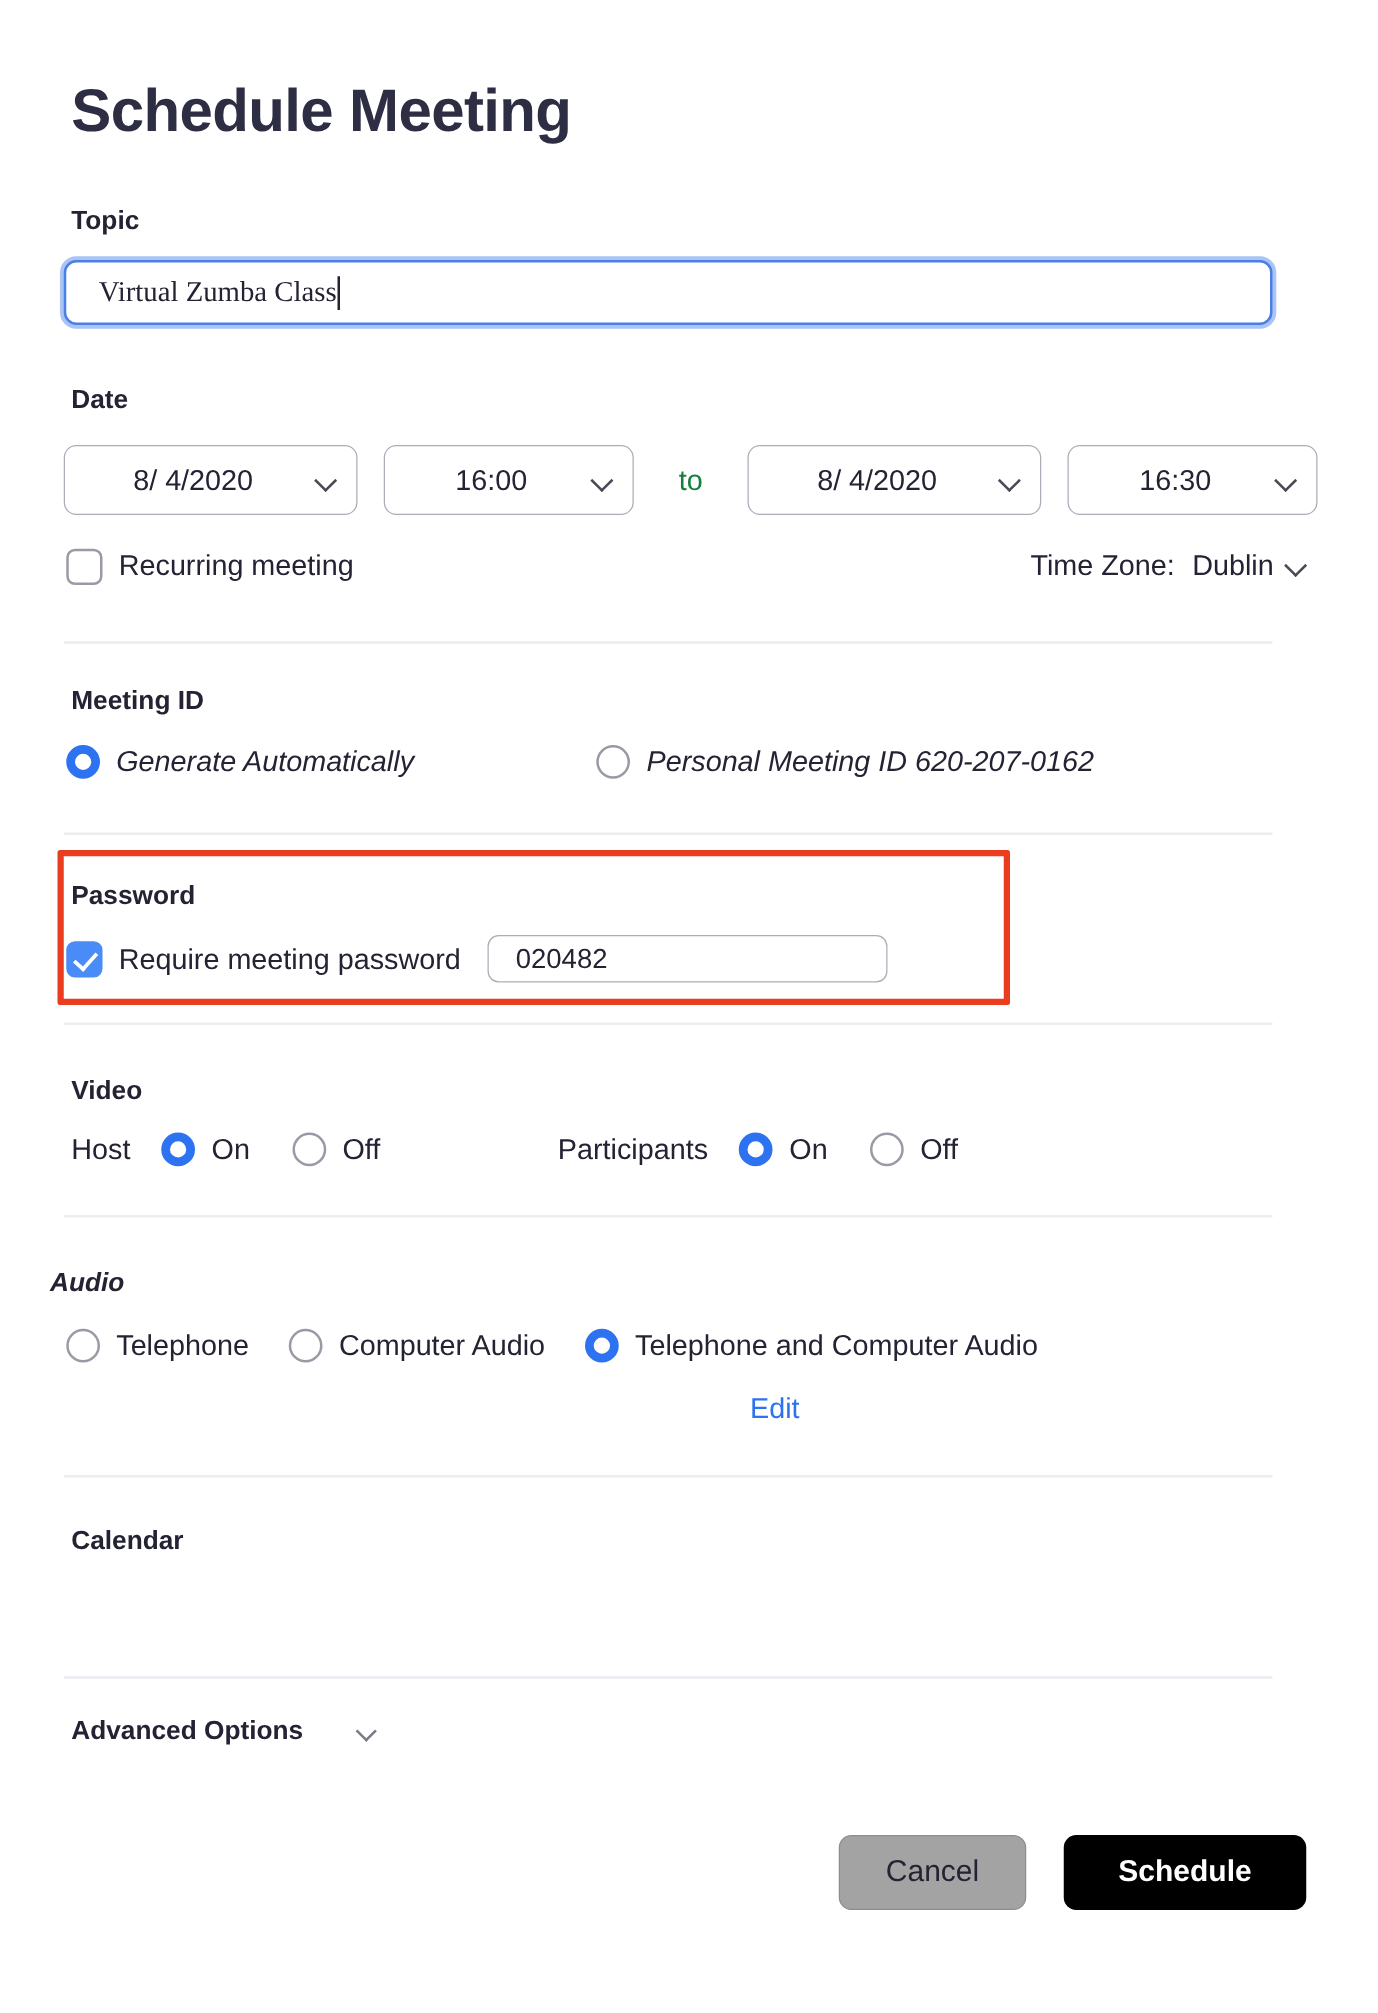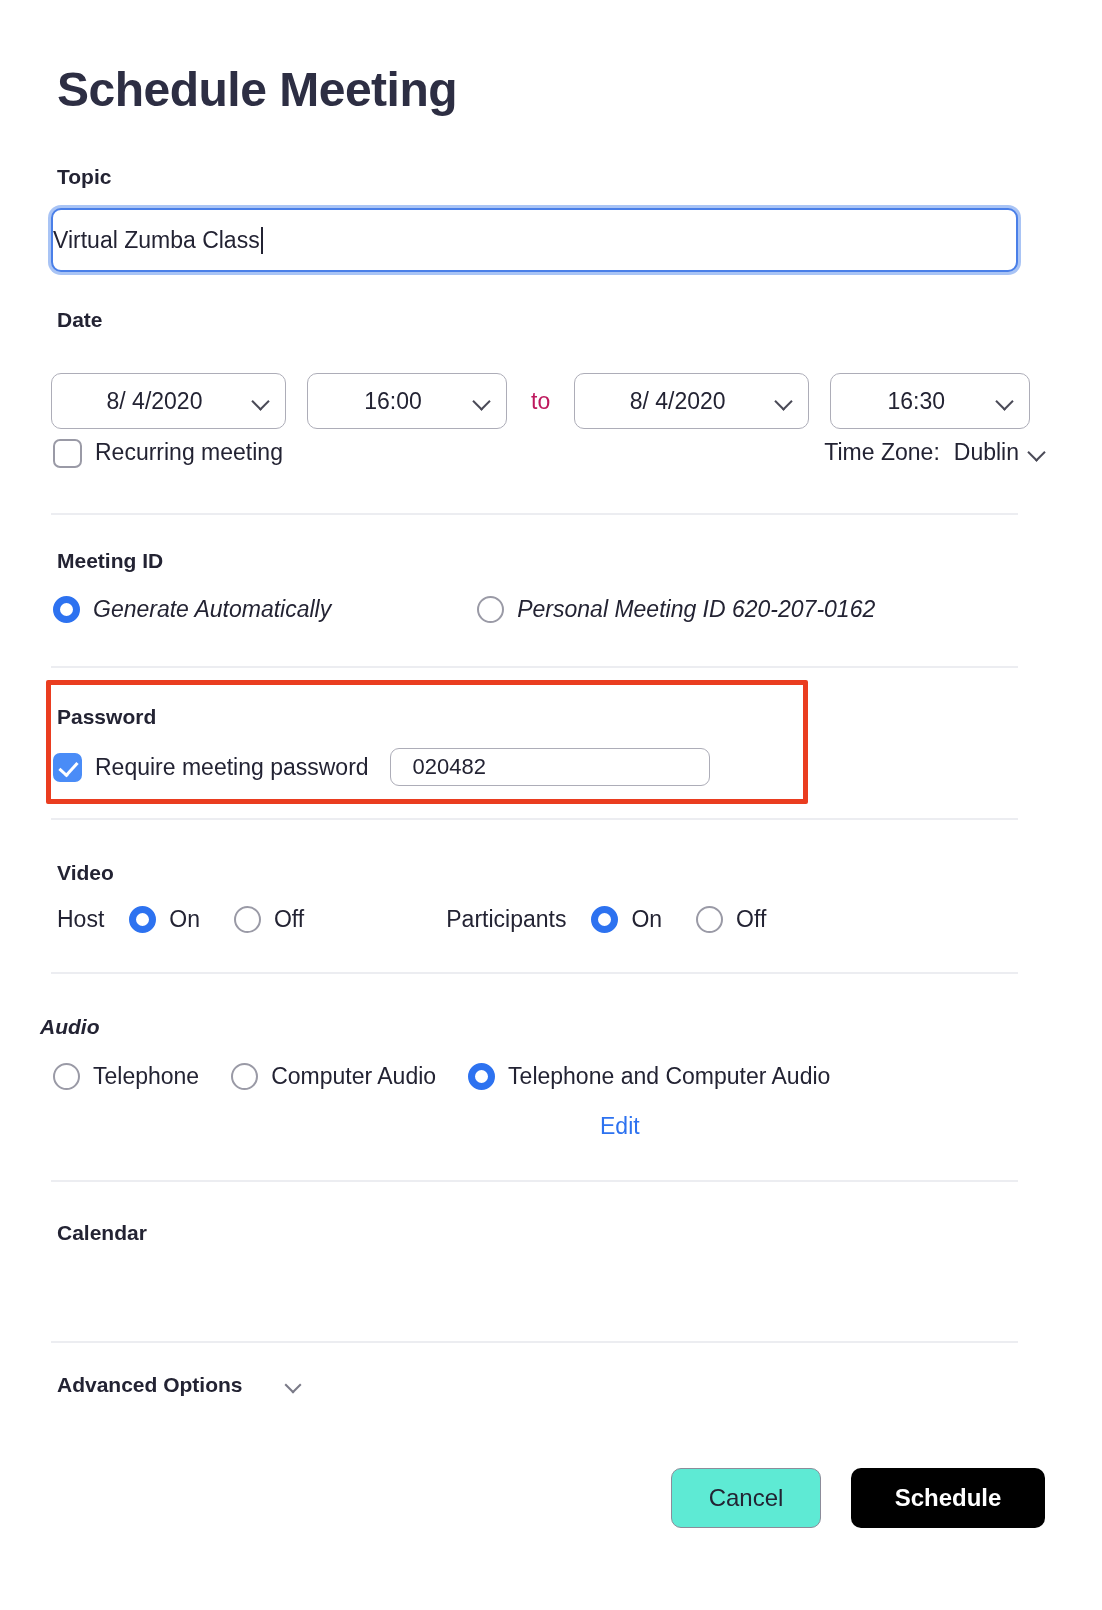--- a/index.html
+++ b/index.html
@@ -41,45 +41,47 @@
     width: 967px;
     height: 2px;
     background: #ecedf1;
   }
 
   
   .lbl-topic { position:absolute; left:57px; top:165px; }
   .topic-input-wrap {
     position: absolute;
     left: 51px; top: 208px;
-    width: 967px; height: 64px;
+    width: 967px; height: 52px;
     border-radius: 10px;
     border: 2px solid #4a7fe8;
     box-shadow: 0 0 0 3px #a9c4f5;
     background: #fff;
     display: flex;
     align-items: center;
+    padding-left: 26px;
+    font-family: Liberation Serif, serif;
   }
   .topic-text {
     font-size: 23px;
     color: #232333;
     white-space: pre;
   }
   .caret {
     display: inline-block;
     width: 2px;
     height: 27px;
     background: #232333;
     margin-left: 1px;
     vertical-align: -5px;
   }
 
   
   .lbl-date { position:absolute; left:57px; top:308px; }
-  .date-row { position:absolute; left:51px; top:373px; display:flex; align-items:center; }
+  .date-row { position:absolute; left:51px; top:356px; display:flex; align-items:center; }
   .combo {
     height: 56px;
     border: 1.5px solid #adadb8;
     border-radius: 10px;
     background: #fff;
     display: flex;
     align-items: center;
     justify-content: space-between;
     padding: 0 16px 0 0;
     font-size: 23px;
@@ -99,22 +101,22 @@
     content: "";
     position: absolute;
     left: 1px; top: 2px;
     width: 11px; height: 11px;
     border-right: 2px solid #4a4a57;
     border-bottom: 2px solid #4a4a57;
     transform: rotate(45deg);
   }
   .to-text {
     font-size: 23px;
-    color: #be185d;
-    margin: 0 24px;
+    color: #15803d;
+    margin: 0 36px;
   }
   .gap-lg { width: 21px; }
 
   
   .cb {
     width: 29px; height: 29px;
     border-radius: 7px;
     border: 2px solid #9a9aa6;
     background: #fff;
     flex: none;
@@ -238,21 +240,21 @@
     border-radius: 10px;
     font-size: 24px;
     display: flex;
     align-items: center;
     justify-content: center;
     cursor: pointer;
   }
   .btn-cancel {
     width: 150px;
     border: 1.5px solid #8c8c9a;
-    background: #5eead4;
+    background: #a3a3a3;
     color: #232333;
   }
   .btn-schedule {
     width: 194px;
     background: #000000;
     color: #fff;
     font-weight: bold;
     margin-left: 30px;
   }
 </style>

